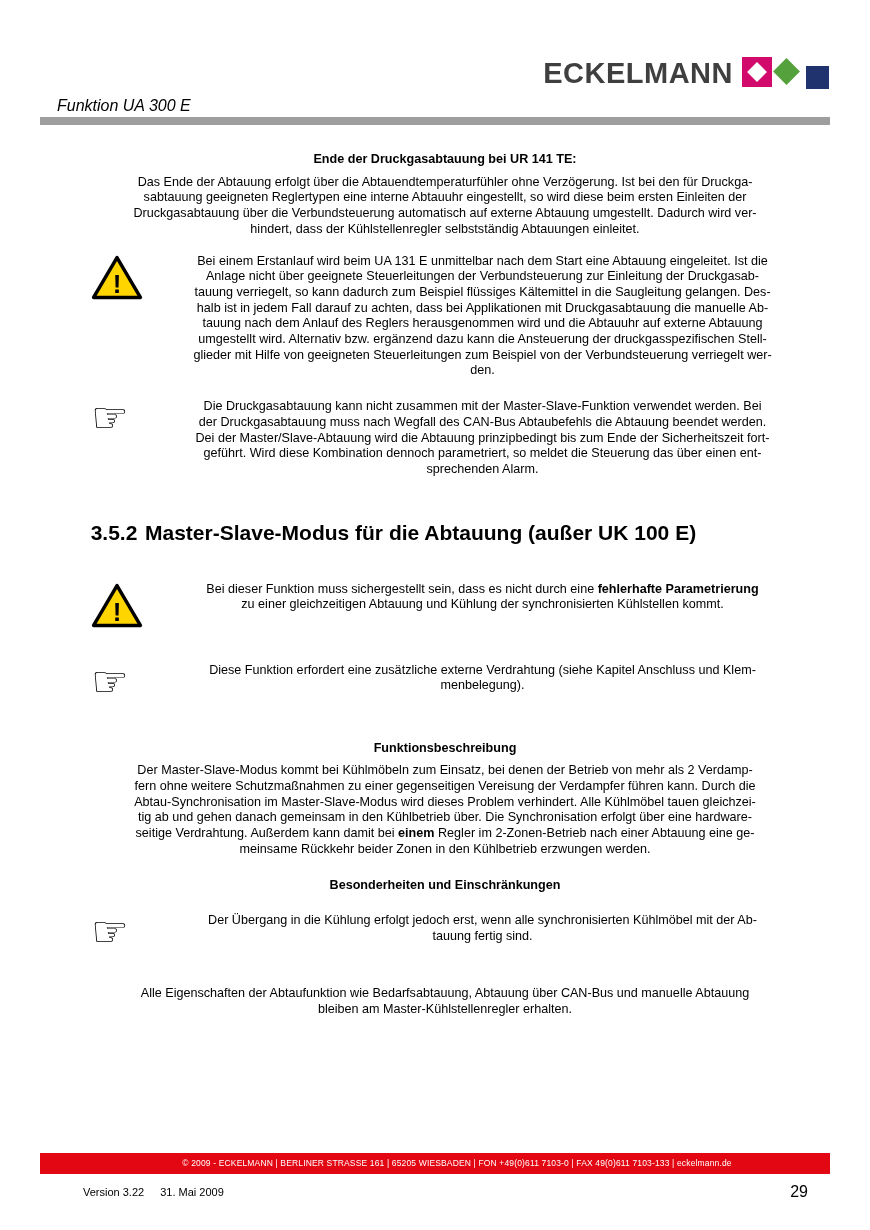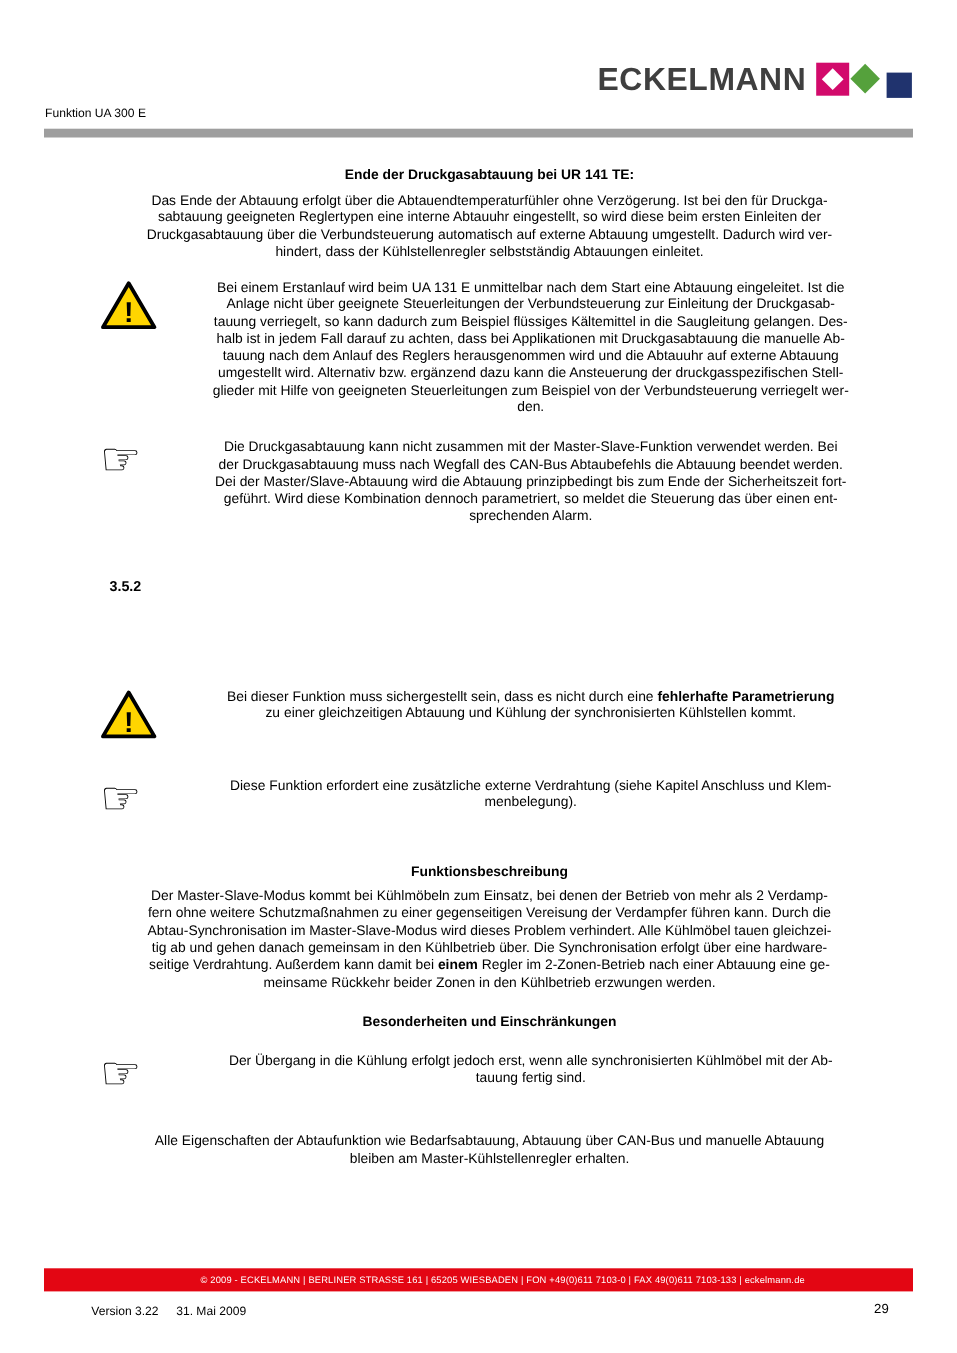--- a/index.html
+++ b/index.html
@@ -15,51 +15,51 @@
   
   .logo { position: absolute; top: 52px; right: 40px; display: flex; align-items: flex-start; }
   .logo-text { font-size: 29px; font-weight: bold; color: #3f3f3f; letter-spacing: 0.5px; line-height: 32px; }
   .logo-marks { position: relative; width: 88px; height: 34px; margin-left: 9px; }
   .mark { position: absolute; display: block; }
   .mark-magenta { left: 0; top: 0; width: 30px; height: 30px; background: #d20a6b; }
   .mark-magenta::after { content: ""; position: absolute; left: 8px; top: 8px; width: 14px; height: 14px; background: #fff; transform: rotate(45deg); }
   .mark-green { left: 35px; top: 5px; width: 19px; height: 19px; background: #55a13c; transform: rotate(45deg); }
   .mark-blue { left: 64px; top: 9px; width: 23px; height: 23px; background: #20336e; }
 
-  .doc-header-title { position: absolute; left: 41px; top: 92px; font-size: 11px; }
+  .doc-header-title { position: absolute; left: 57px; top: 92px; font-size: 16px; font-style: italic; }
   .doc-header-rule { position: absolute; left: 40px; top: 112px; width: 790px; height: 8px; background: #9e9e9e; }
 
   
   .content { position: absolute; left: 83px; top: 147px; width: 724px; font-size: 12.6px; line-height: 15.7px; }
   .bold-head { font-weight: bold; margin: 0; }
   .para { margin: 0; }
   .icon-row { display: flex; align-items: flex-start; }
   .icon-cell { width: 75px; flex: 0 0 75px; display: flex; justify-content: flex-start; padding-left: 8px; }
   .icon-text { flex: 1; }
   .hand-glyph { font-family: "DejaVu Sans", sans-serif; font-size: 42px; line-height: 38px; color: #000; display: inline-block; }
-  .section-heading { display: flex; font-weight: bold; font-size: 13px; line-height: 18px; flex-direction: column; }
+  .section-heading { display: flex; font-weight: bold; font-size: 21px; line-height: 18px; }
   .section-num { width: 62px; flex: 0 0 62px; }
 
   .mt7  { margin-top: 7px; }
   .mt16 { margin-top: 16px; }
   .mt20 { margin-top: 20px; }
   .mt34 { margin-top: 34px; }
   .mt35 { margin-top: 35px; }
   .mt40 { margin-top: 40px; }
   .mt46 { margin-top: 46px; }
 
   
   .footer-bar {
     position: absolute; left: 40px; top: 1148px; width: 790px; height: 21px;
     background: #e30613; color: #ffffff; font-size: 8.5px; line-height: 21px;
     padding-left: 44px; letter-spacing: 0.15px; white-space: nowrap;
   }
   .footer-version { position: absolute; left: 83px; top: 1181px; font-size: 11px; }
   .footer-version .date { margin-left: 16px; }
-  .footer-page { position: absolute; right: 62px; top: 1178px; font-size: 12px; }
+  .footer-page { position: absolute; right: 62px; top: 1178px; font-size: 16px; }
 </style>
 </head>
 <body>
 
 <div class="page">
 
   <div class="logo">
     <span class="logo-text">ECKELMANN</span>
     <span class="logo-marks">
       <span class="mark mark-magenta"></span>
@@ -88,20 +88,21 @@
 
     <div class="icon-row mt20">
       <span class="icon-cell">
         <span class="hand-glyph">☞</span>
       </span>
       <div class="icon-text">Die Druckgasabtauung kann nicht zusammen mit der Master-Slave-Funktion verwendet werden. Bei<br>der Druckgasabtauung muss nach Wegfall des CAN-Bus Abtaubefehls die Abtauung beendet werden.<br>Dei der Master/Slave-Abtauung wird die Abtauung prinzipbedingt bis zum Ende der Sicherheitszeit fort-<br>geführt. Wird diese Kombination dennoch parametriert, so meldet die Steuerung das über einen ent-<br>sprechenden Alarm.</div>
     </div>
 
     <div class="section-heading mt46">
       <span class="section-num">3.5.2</span>
+      <span>Master-Slave-Modus für die Abtauung (außer UK 100 E)</span>
     </div>
 
     <div class="icon-row mt40">
       <span class="icon-cell">
         <svg viewBox="0 0 60 54" width="52" height="47" aria-hidden="true">
           <polygon points="30,4 57,50 3,50" fill="#ffd500" stroke="#000" stroke-width="4" stroke-linejoin="round"></polygon>
           <text x="30" y="45" text-anchor="middle" font-size="30" font-weight="bold" fill="#000" font-family="Liberation Sans, sans-serif">!</text>
         </svg>
       </span>
       <div class="icon-text">Bei dieser Funktion muss sichergestellt sein, dass es nicht durch eine <b>fehlerhafte Parametrierung</b><br>zu einer gleichzeitigen Abtauung und Kühlung der synchronisierten Kühlstellen kommt.</div>

